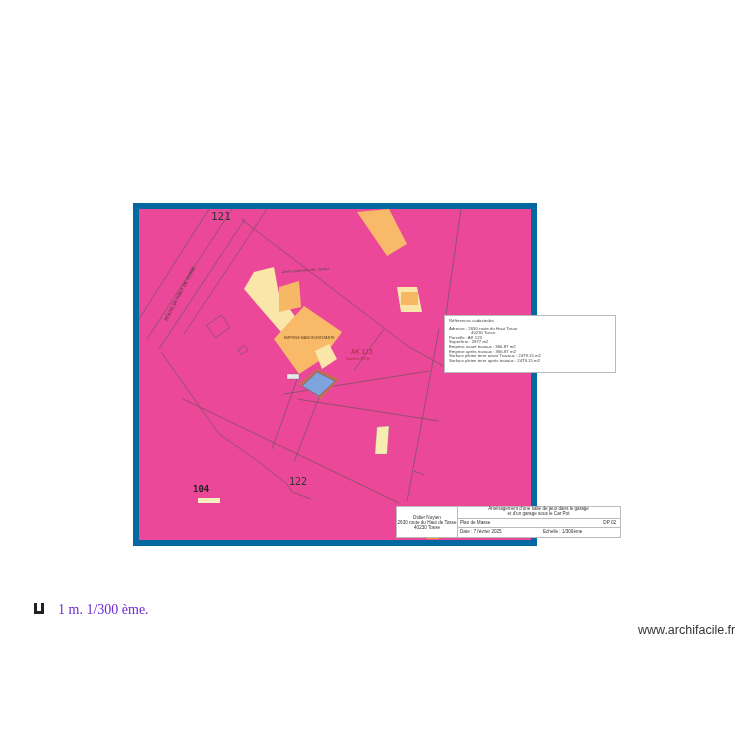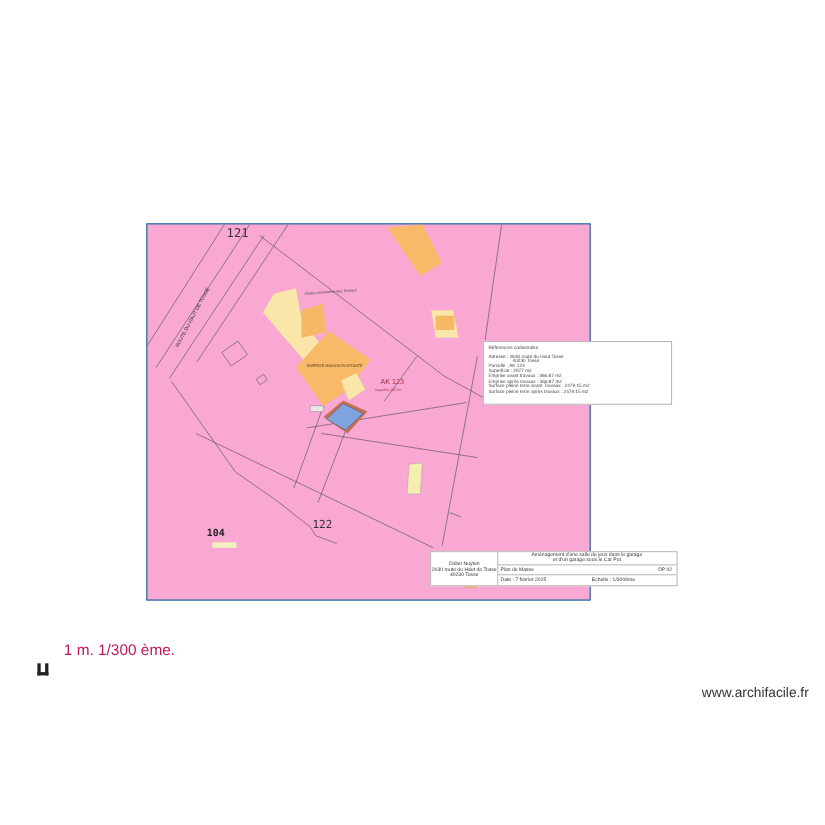--- a/index.html
+++ b/index.html
@@ -1,29 +1,29 @@
 <!DOCTYPE html>
 <html><head>
 <meta charset="utf-8">
 <style>
   html, body { margin:0; padding:0; }
   body { width:750px; height:750px; background:#ffffff; position:relative; overflow:hidden; font-family:"Liberation Sans", sans-serif; }
-  .sheet { position:absolute; left:133px; top:203px; width:404px; height:343px; border:1px solid #0369a1; background:#f9a8d4; box-sizing:border-box; }
+  .sheet { position:absolute; left:133px; top:203px; width:404px; height:343px; border:6px solid #0369a1; background:#ec4899; box-sizing:border-box; }
   .plan { position:absolute; left:0; top:0; }
   .refbox { position:absolute; left:305px; top:106px; width:172px; height:58px; border:1px solid #b9b9b9; background:#fff; font-size:4.3px; line-height:4.6px; color:#444; padding:3px 4px; box-sizing:border-box; }
   .refbox .title { margin-bottom:3px; }
   .refbox .indent { padding-left:22px; }
   .cartouche { position:absolute; left:257px; top:297px; width:225px; height:32px; border:1px solid #bbb; background:#fff; box-sizing:border-box; font-size:4.6px; color:#333; }
   .cart-left { position:absolute; left:0; top:0; width:60px; height:30px; border-right:1px solid #bbb; }
   .cart-left .name { position:absolute; left:0; width:60px; top:8px; text-align:center; line-height:5px; }
   .cart-right { position:absolute; left:60px; top:0; right:0; height:30px; }
   .cart-row { position:absolute; left:0; right:0; border-bottom:1px solid #bbb; }
   .cart-row span { position:absolute; top:1px; }
   .scale-icon { position:absolute; left:34px; top:603px; width:10px; height:11px; border:3px solid #222; border-top:none; box-sizing:border-box; }
-  .scale-text { position:absolute; left:58px; top:582px; font-size:14px; color:#be185d; }
+  .scale-text { position:absolute; left:58px; top:602px; font-size:14px; color:#6d28d9;font-family:Liberation Serif, serif; }
   .watermark { position:absolute; left:638px; top:623px; font-size:12.5px; color:#333;text-align:center; }
 </style>
 </head>
 <body>
 
 <div class="sheet">
   <svg class="plan" width="484" height="343" viewBox="0 0 484 343">
 
     <g stroke="#555" stroke-width="0.6" fill="none">
       <line x1="0" y1="110" x2="70" y2="0"></line>

